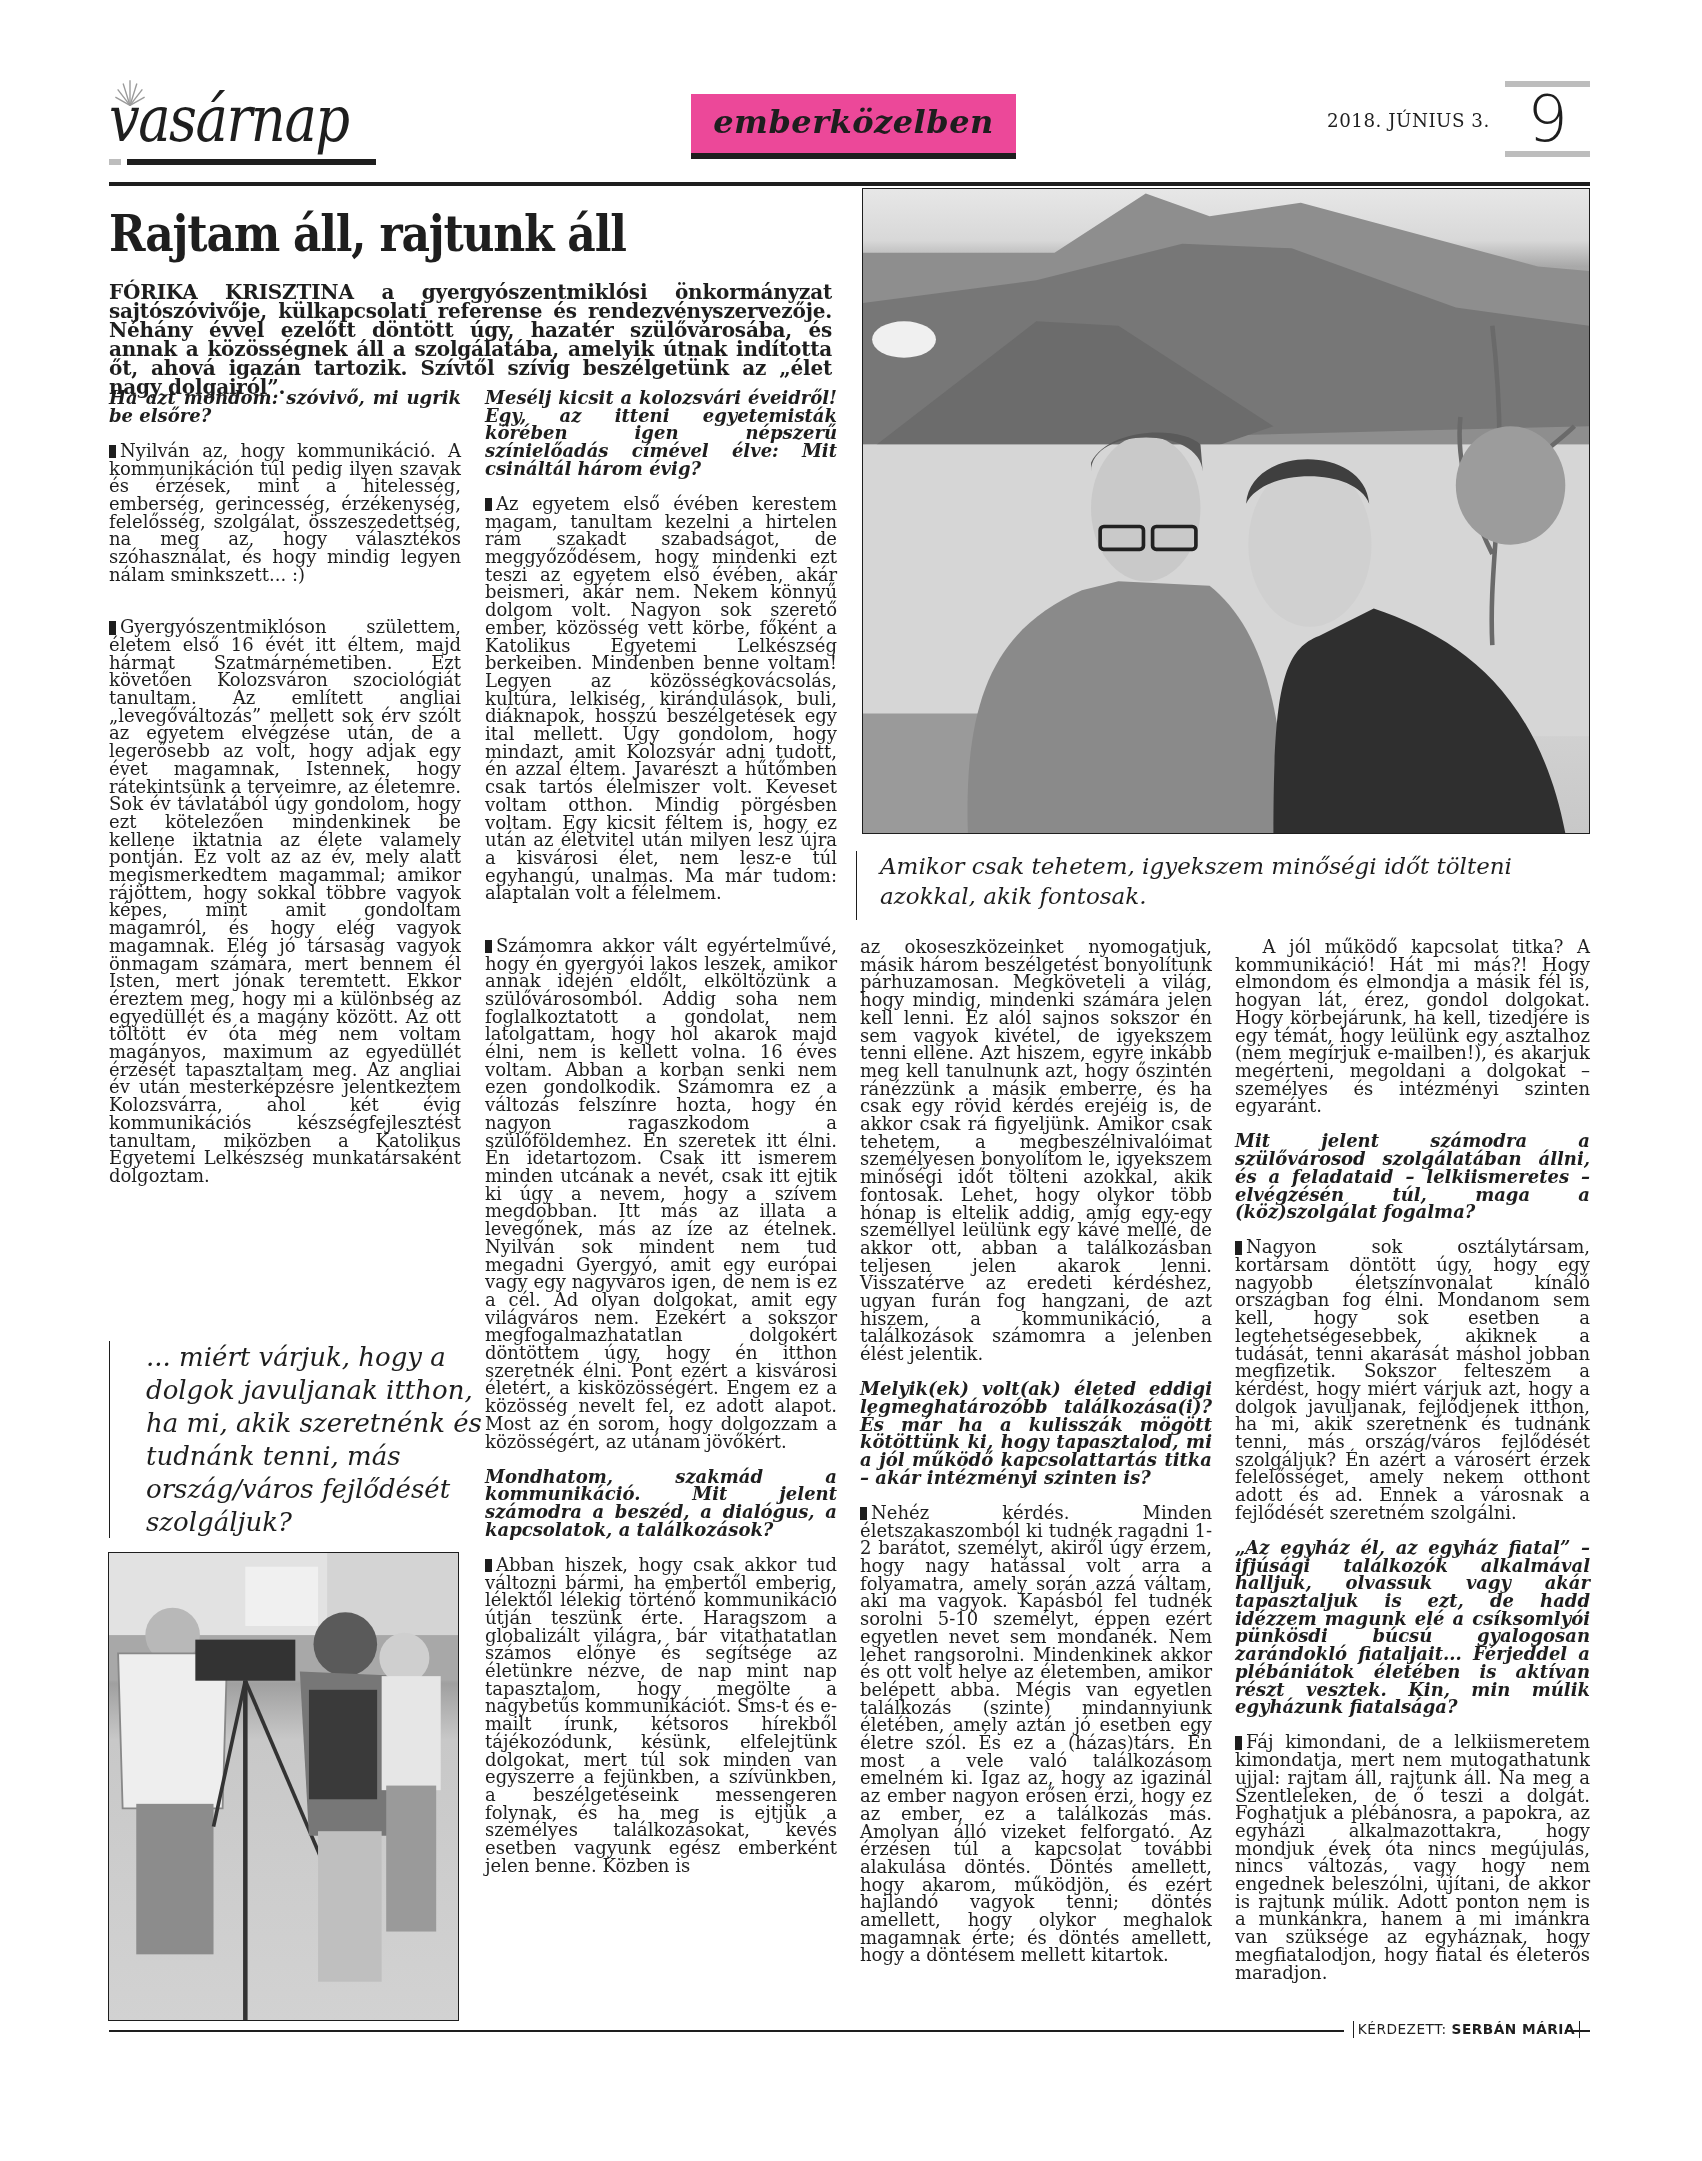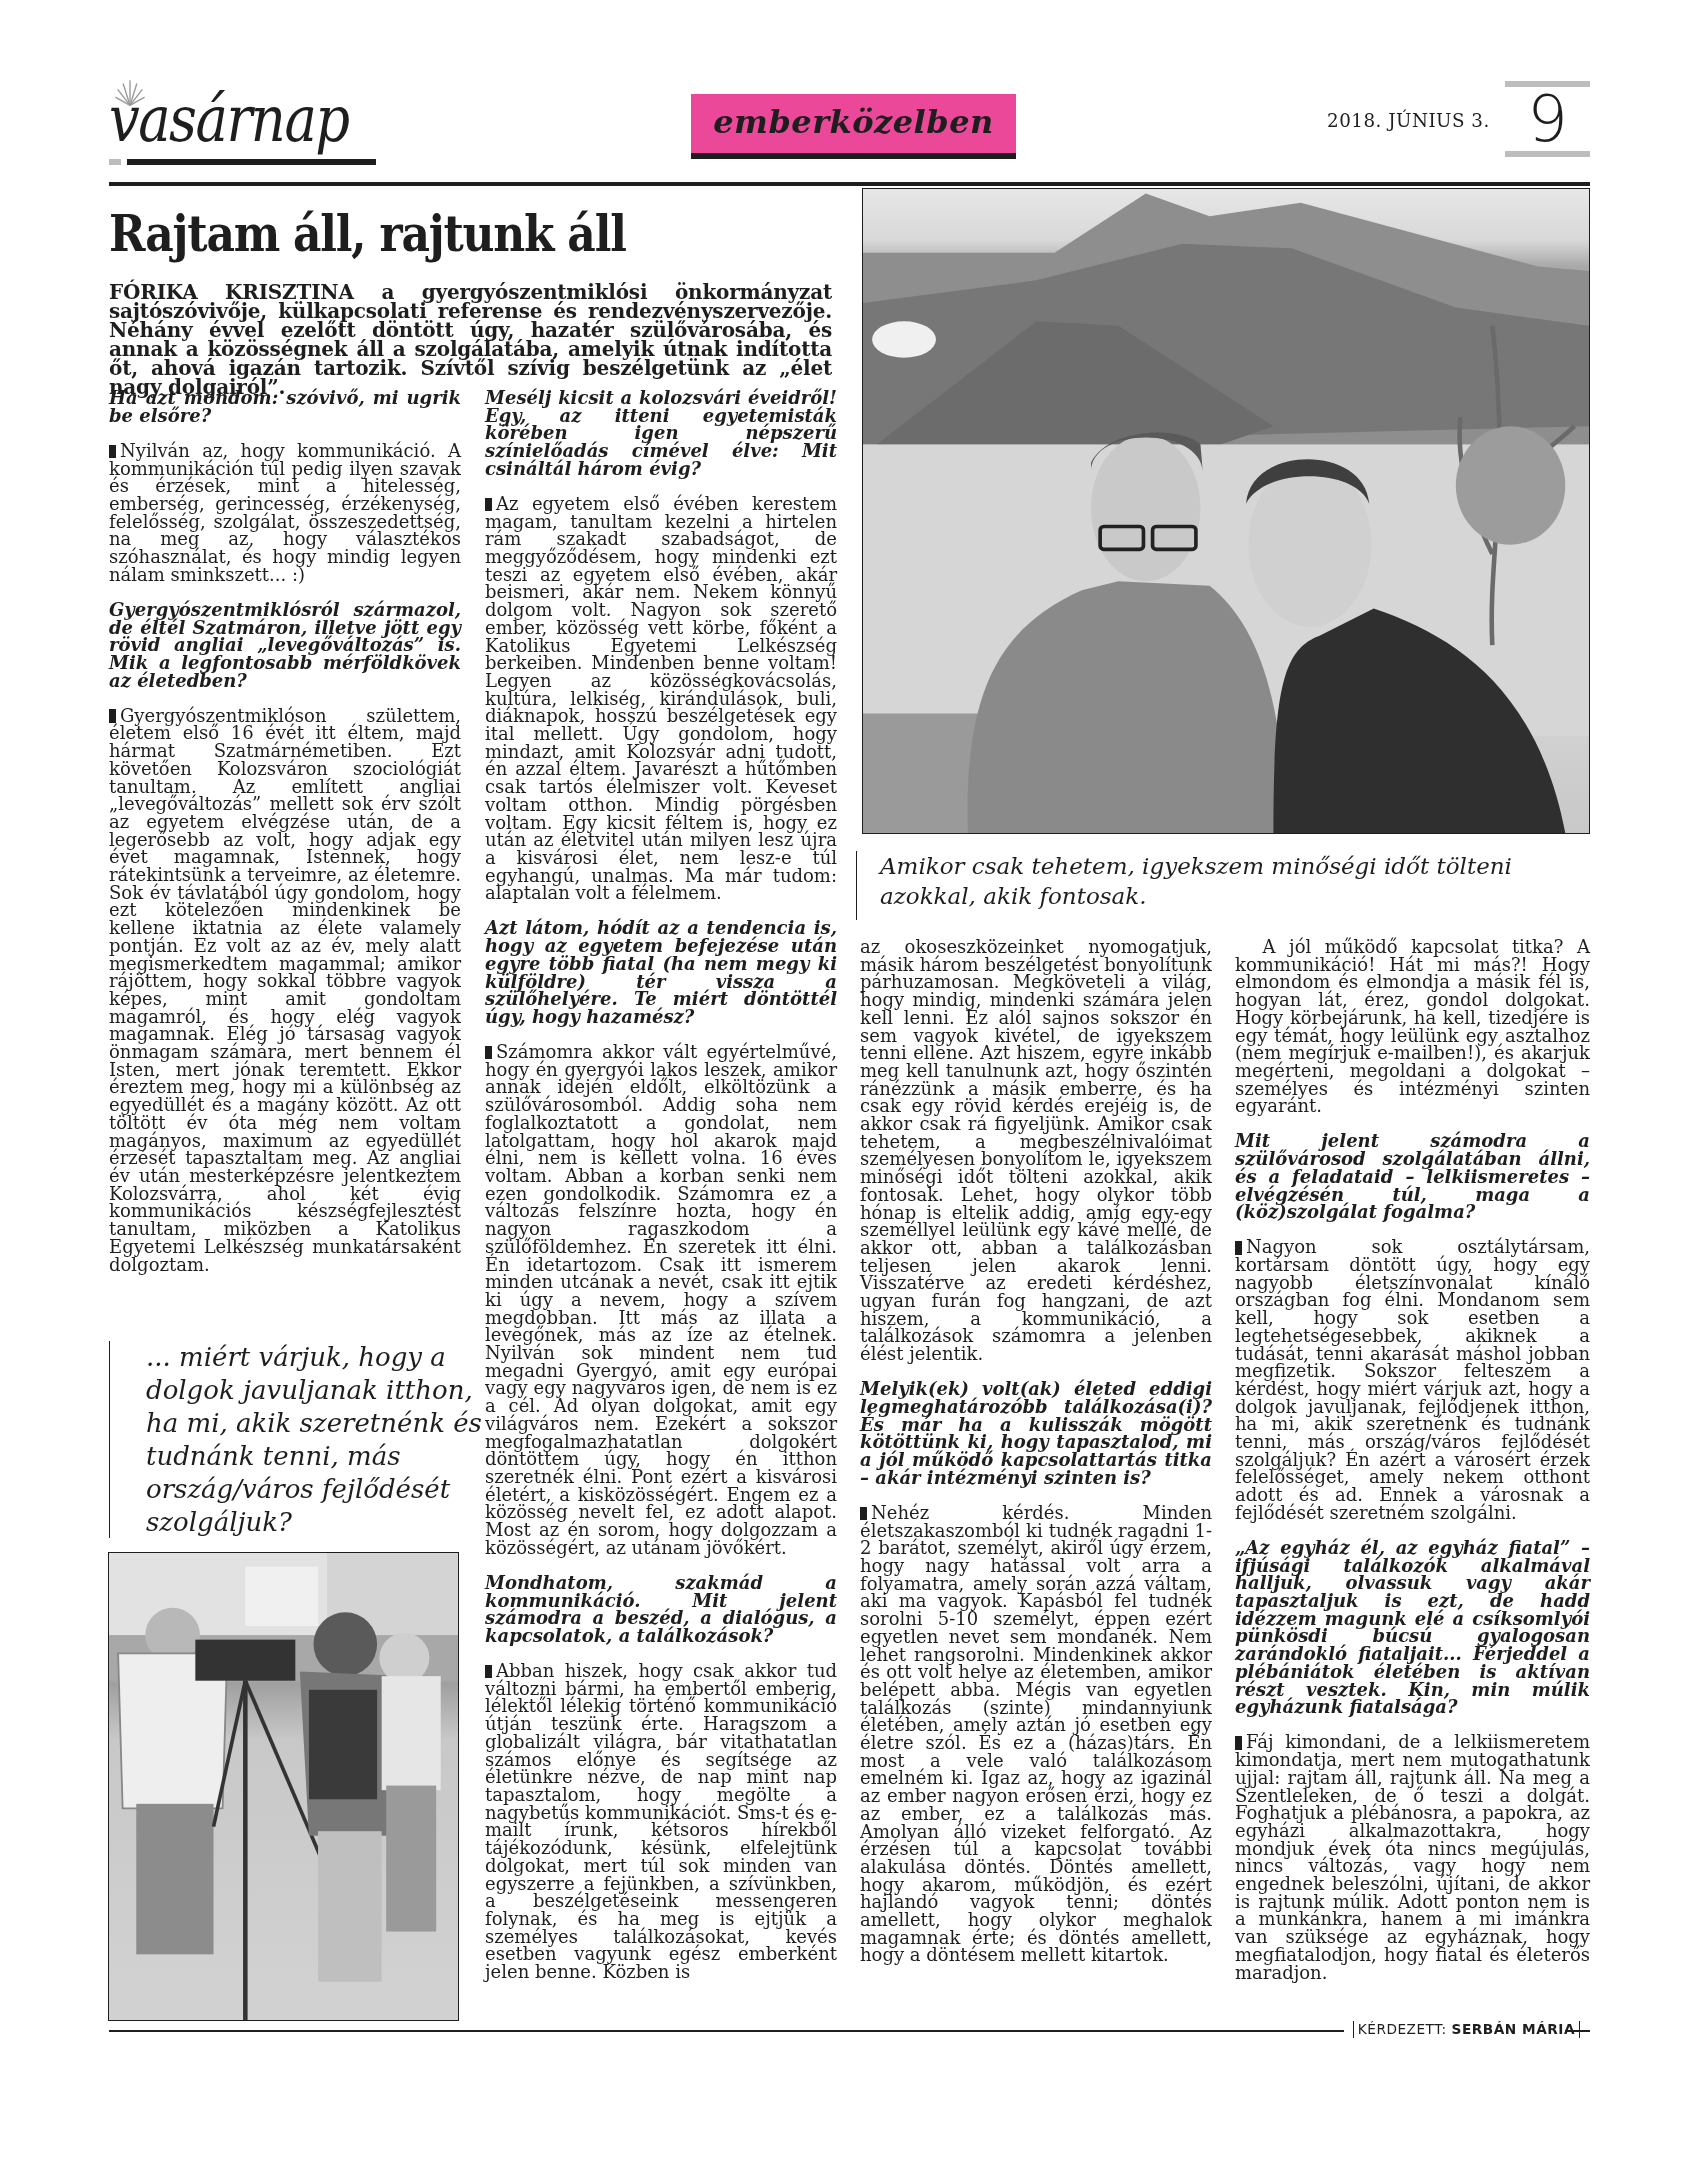--- a/index.html
+++ b/index.html
@@ -126,21 +126,20 @@
 
 <div class="abs pull2">
   <span>Amikor csak tehetem, igyekszem minőségi időt tölteni azokkal, akik fontosak.</span>
 </div>
 
 <div class="abs col col1">
   <p class="q">Ha azt mondom: szóvivő, mi ugrik be elsőre?</p>
   <div class="gap"></div>
   <p><span class="bullet"></span><span>Nyilván az, hogy kommunikáció. A kommunikáción túl pedig ilyen szavak és érzések, mint a hitelesség, emberség, gerincesség, érzékenység, felelősség, szolgálat, összeszedettség, na meg az, hogy választékos szóhasználat, és hogy mindig legyen nálam sminkszett... :)</span></p>
   <div class="gap"></div>
-  <p class="q">Gyergyószentmiklósról származol, de éltél Szatmáron, illetve jött egy rövid angliai „levegőváltozás” is. Mik a legfontosabb mérföldkövek az életedben?</p>
   <div class="gap"></div>
   <p><span class="bullet"></span><span>Gyergyószentmiklóson születtem, életem első 16 évét itt éltem, majd hármat Szatmárnémetiben. Ezt követően Kolozsváron szociológiát tanultam. Az említett angliai „levegőváltozás” mellett sok érv szólt az egyetem elvégzése után, de a legerősebb az volt, hogy adjak egy évet magamnak, Istennek, hogy rátekintsünk a terveimre, az életemre. Sok év távlatából úgy gondolom, hogy ezt kötelezően mindenkinek be kellene iktatnia az élete valamely pontján. Ez volt az az év, mely alatt megismerkedtem magammal; amikor rájöttem, hogy sokkal többre vagyok képes, mint amit gondoltam magamról, és hogy elég vagyok magamnak. Elég jó társaság vagyok önmagam számára, mert bennem él Isten, mert jónak teremtett. Ekkor éreztem meg, hogy mi a különbség az egyedüllét és a magány között. Az ott töltött év óta még nem voltam magányos, maximum az egyedüllét érzését tapasztaltam meg. Az angliai év után mesterképzésre jelentkeztem Kolozsvárra, ahol két évig kommunikációs készségfejlesztést tanultam, miközben a Katolikus Egyetemi Lelkészség munkatársaként dolgoztam.</span></p>
 </div>
 
 <div class="abs pull1">
   <span>... miért várjuk, hogy a dolgok javuljanak itthon, ha mi, akik szeretnénk és tudnánk tenni, más ország/város fejlődését szolgáljuk?</span>
 </div>
 
 <div class="abs photo-inter">
   <svg width="100%" height="100%" viewBox="0 0 768 1024" preserveAspectRatio="none">
@@ -166,21 +165,20 @@
     <rect x="600" y="270" width="130" height="250" fill="#e6e6e6"></rect>
     <rect x="610" y="510" width="110" height="320" fill="#9a9a9a"></rect>
   </svg>
 </div>
 
 <div class="abs col col2">
   <p class="q">Mesélj kicsit a kolozsvári éveidről! Egy, az itteni egyetemisták körében igen népszerű színielőadás címével élve: Mit csináltál három évig?</p>
   <div class="gap"></div>
   <p><span class="bullet"></span><span>Az egyetem első évében kerestem magam, tanultam kezelni a hirtelen rám szakadt szabadságot, de meggyőződésem, hogy mindenki ezt teszi az egyetem első évében, akár beismeri, akár nem. Nekem könnyű dolgom volt. Nagyon sok szerető ember, közösség vett körbe, főként a Katolikus Egyetemi Lelkészség berkeiben. Mindenben benne voltam! Legyen az közösségkovácsolás, kultúra, lelkiség, kirándulások, buli, diáknapok, hosszú beszélgetések egy ital mellett. Úgy gondolom, hogy mindazt, amit Kolozsvár adni tudott, én azzal éltem. Javarészt a hűtőmben csak tartós élelmiszer volt. Keveset voltam otthon. Mindig pörgésben voltam. Egy kicsit féltem is, hogy ez után az életvitel után milyen lesz újra a kisvárosi élet, nem lesz-e túl egyhangú, unalmas. Ma már tudom: alaptalan volt a félelmem.</span></p>
   <div class="gap"></div>
-  <p class="q">Azt látom, hódít az a tendencia is, hogy az egyetem befejezése után egyre több fiatal (ha nem megy ki külföldre) tér vissza a szülőhelyére. Te miért döntöttél úgy, hogy hazamész?</p>
   <div class="gap"></div>
   <p><span class="bullet"></span><span>Számomra akkor vált egyértelművé, hogy én gyergyói lakos leszek, amikor annak idején eldőlt, elköltözünk a szülővárosomból. Addig soha nem foglalkoztatott a gondolat, nem latolgattam, hogy hol akarok majd élni, nem is kellett volna. 16 éves voltam. Abban a korban senki nem ezen gondolkodik. Számomra ez a változás felszínre hozta, hogy én nagyon ragaszkodom a szülőföldemhez. Én szeretek itt élni. Én idetartozom. Csak itt ismerem minden utcának a nevét, csak itt ejtik ki úgy a nevem, hogy a szívem megdobban. Itt más az illata a levegőnek, más az íze az ételnek. Nyilván sok mindent nem tud megadni Gyergyó, amit egy európai vagy egy nagyváros igen, de nem is ez a cél. Ad olyan dolgokat, amit egy világváros nem. Ezekért a sokszor megfogalmazhatatlan dolgokért döntöttem úgy, hogy én itthon szeretnék élni. Pont ezért a kisvárosi életért, a kisközösségért. Engem ez a közösség nevelt fel, ez adott alapot. Most az én sorom, hogy dolgozzam a közösségért, az utánam jövőkért.</span></p>
   <div class="gap"></div>
   <p class="q">Mondhatom, szakmád a kommunikáció. Mit jelent számodra a beszéd, a dialógus, a kapcsolatok, a találkozások?</p>
   <div class="gap"></div>
   <p><span class="bullet"></span><span>Abban hiszek, hogy csak akkor tud változni bármi, ha embertől emberig, lélektől lélekig történő kommunikáció útján teszünk érte. Haragszom a globalizált világra, bár vitathatatlan számos előnye és segítsége az életünkre nézve, de nap mint nap tapasztalom, hogy megölte a nagybetűs kommunikációt. Sms-t és e-mailt írunk, kétsoros hírekből tájékozódunk, késünk, elfelejtünk dolgokat, mert túl sok minden van egyszerre a fejünkben, a szívünkben, a beszélgetéseink messengeren folynak, és ha meg is ejtjük a személyes találkozásokat, kevés esetben vagyunk egész emberként jelen benne. Közben is</span></p>
 </div>
 
 <div class="abs col col3">
   <p>az okoseszközeinket nyomogatjuk, másik három beszélgetést bonyolítunk párhuzamosan. Megköveteli a világ, hogy mindig, mindenki számára jelen kell lenni. Ez alól sajnos sokszor én sem vagyok kivétel, de igyekszem tenni ellene. Azt hiszem, egyre inkább meg kell tanulnunk azt, hogy őszintén ránézzünk a másik emberre, és ha csak egy rövid kérdés erejéig is, de akkor csak rá figyeljünk. Amikor csak tehetem, a megbeszélnivalóimat személyesen bonyolítom le, igyekszem minőségi időt tölteni azokkal, akik fontosak. Lehet, hogy olykor több hónap is eltelik addig, amíg egy-egy személlyel leülünk egy kávé mellé, de akkor ott, abban a találkozásban teljesen jelen akarok lenni. Visszatérve az eredeti kérdéshez, ugyan furán fog hangzani, de azt hiszem, a kommunikáció, a találkozások számomra a jelenben élést jelentik.</p>

